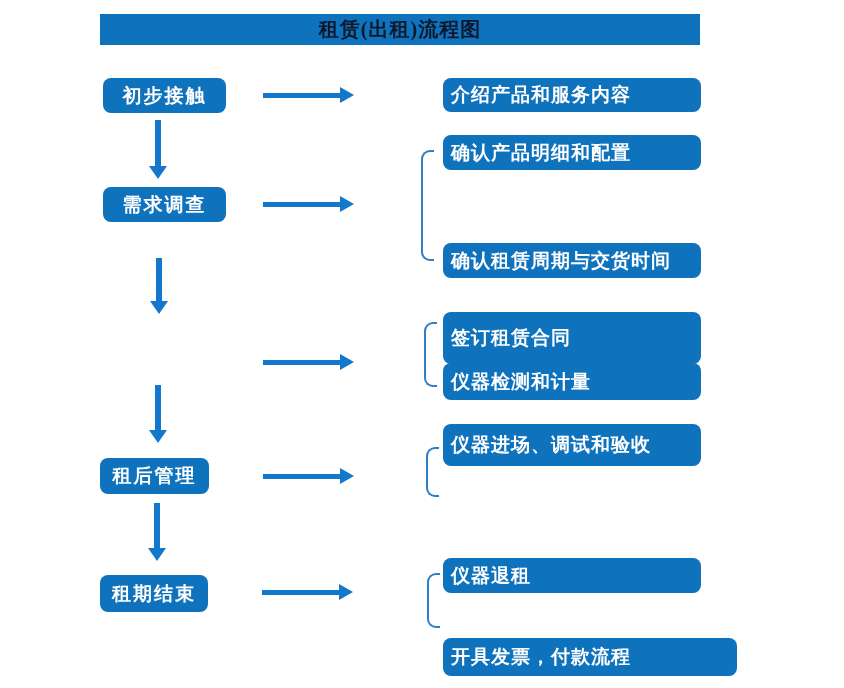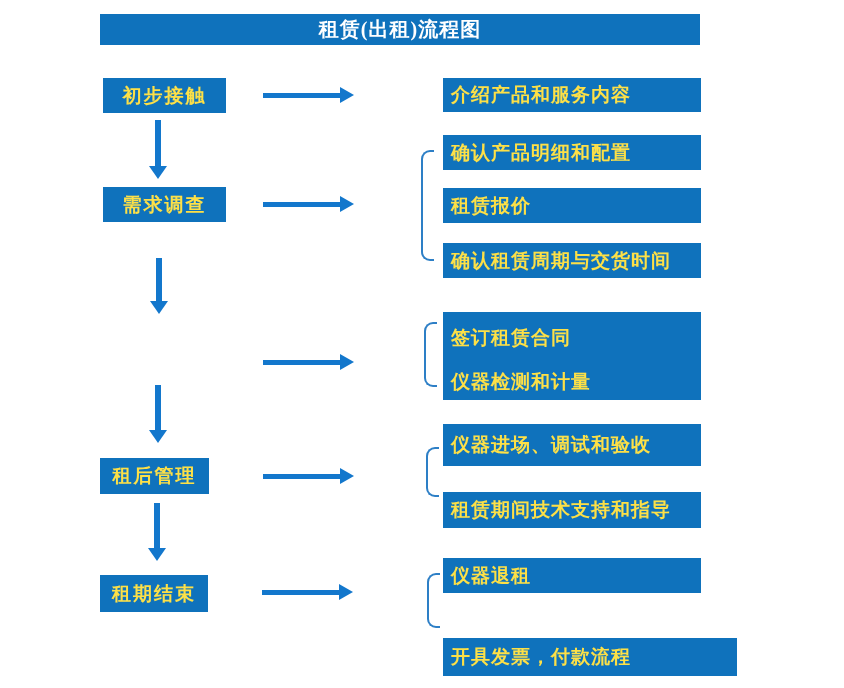--- a/index.html
+++ b/index.html
@@ -7,33 +7,34 @@
     --arrow:#1377cc;
     --bracket:#2d7fc6;
   }
   *{margin:0;padding:0;box-sizing:border-box;}
   body{background:#ffffff;font-family:"Liberation Serif","DejaVu Serif",serif;}
   .canvas{position:relative;width:844px;height:688px;background:#ffffff;overflow:hidden;}
 
   .box{
     position:absolute;
     background:var(--blue);
-    color:#fde047;
+    color:#ffffff;
     font-weight:bold;
     font-size:19px;
     display:flex;
     align-items:center;
     white-space:nowrap;
+    border-radius:8px;
   }
   .box.center{justify-content:center;letter-spacing:2px;}
   .box.leftpad{padding-left:8px;letter-spacing:1px;}
   .titlebar{
     position:absolute;
     background:var(--blue);
-    color:#ffffff;
+    color:#0f172a;
     font-weight:bold;
     font-size:20px;
     letter-spacing:1px;
     display:flex;align-items:center;justify-content:center;
   }
 
   .harrow{position:absolute;width:91px;height:16px;}
   .harrow .shaft{position:absolute;left:0;top:6px;width:79px;height:5px;background:var(--arrow);}
   .harrow .head{position:absolute;right:0;top:0;width:0;height:0;
     border-left:14px solid var(--arrow);
@@ -72,21 +73,20 @@
     <div class="head"></div>
   </div>
 
   <div class="box center" style="left:103px;top:187px;width:123px;height:35px">需求调查</div>
   <div class="harrow" style="left:263px;top:196px">
     <div class="shaft"></div>
     <div class="head"></div>
   </div>
   <div class="bracket" style="left:421px;top:150px;height:111px"></div>
   <div class="box leftpad" style="left:443px;top:135px;width:258px;height:35px">确认产品明细和配置</div>
-  <div class="box leftpad" style="left:443px;top:188px;width:258px;height:35px">租赁报价</div>
   <div class="box leftpad" style="left:443px;top:243px;width:258px;height:35px">确认租赁周期与交货时间</div>
 
   <div class="varrow" style="left:150px;top:258px;height:56px">
     <div class="shaft"></div>
     <div class="head"></div>
   </div>
 
   <div class="harrow" style="left:263px;top:354px">
     <div class="shaft"></div>
     <div class="head"></div>
@@ -100,21 +100,20 @@
     <div class="head"></div>
   </div>
 
   <div class="box center" style="left:100px;top:458px;width:109px;height:36px">租后管理</div>
   <div class="harrow" style="left:263px;top:468px">
     <div class="shaft"></div>
     <div class="head"></div>
   </div>
   <div class="bracket" style="left:426px;top:447px;height:50px"></div>
   <div class="box leftpad" style="left:443px;top:424px;width:258px;height:42px">仪器进场、调试和验收</div>
-  <div class="box leftpad" style="left:443px;top:492px;width:258px;height:36px">租赁期间技术支持和指导</div>
 
   <div class="varrow" style="left:148px;top:503px;height:58px">
     <div class="shaft"></div>
     <div class="head"></div>
   </div>
 
   <div class="box center" style="left:100px;top:575px;width:108px;height:37px">租期结束</div>
   <div class="harrow" style="left:262px;top:584px">
     <div class="shaft"></div>
     <div class="head"></div>

